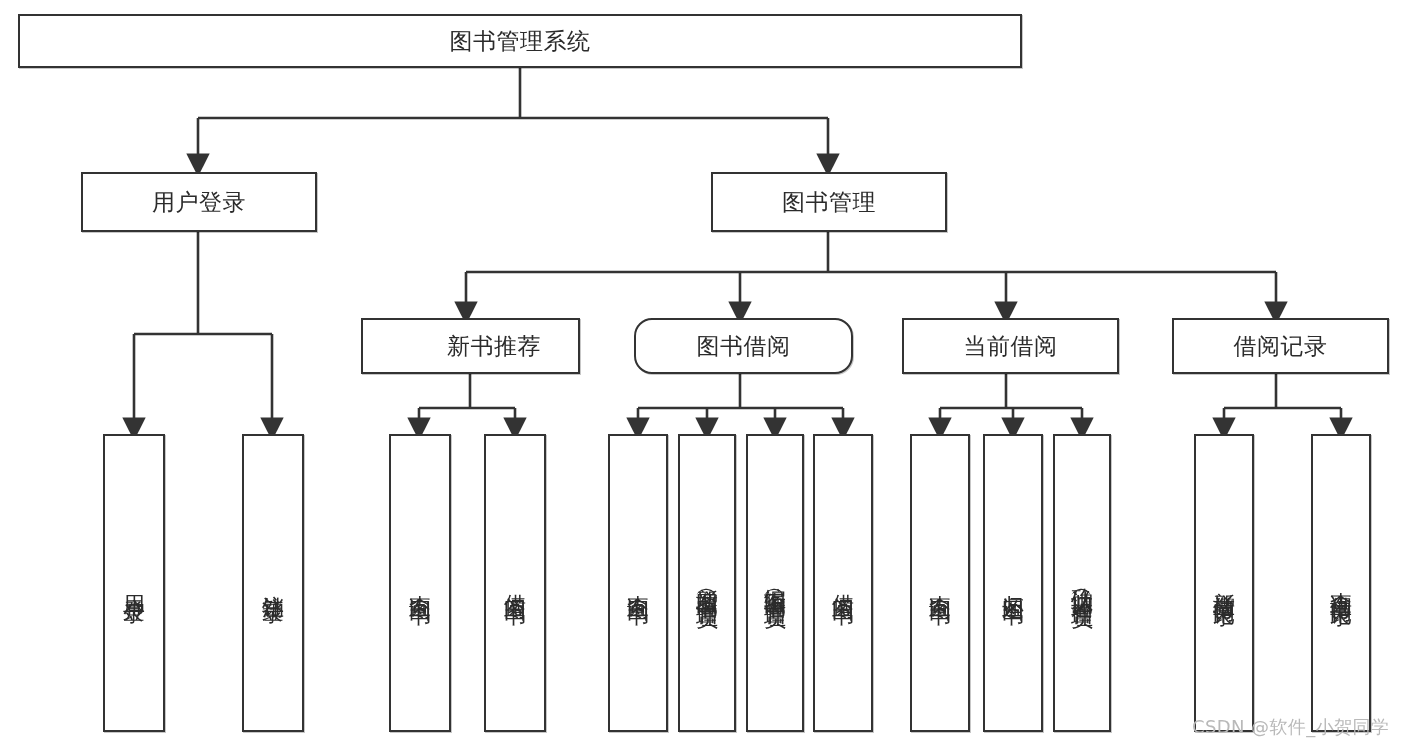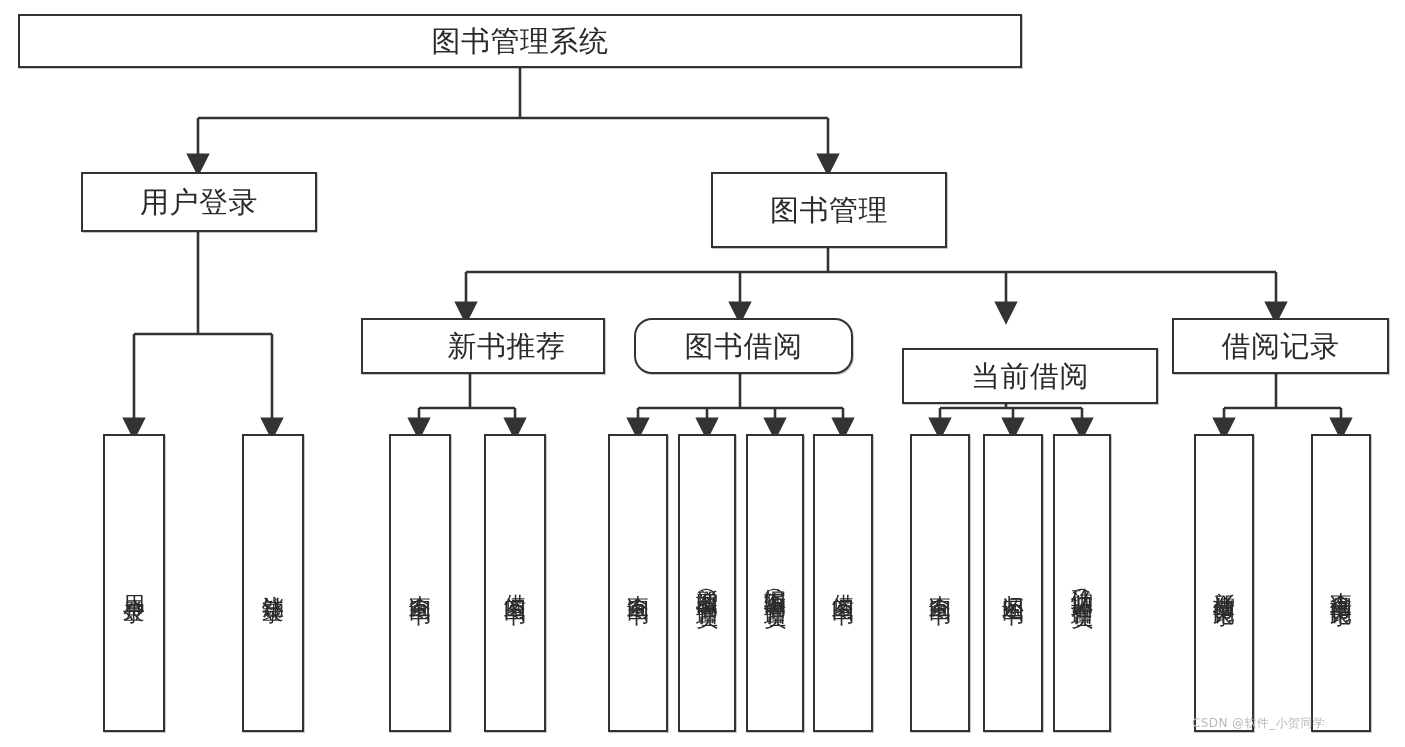--- a/index.html
+++ b/index.html
@@ -32,37 +32,37 @@
     box-sizing: border-box;
     border: 2.5px solid #333333;
     background: #ffffff;
     display: flex;
     align-items: center;
     justify-content: center;
     box-shadow: 1px 1px 0 rgba(0,0,0,0.22);
   }
   .node-label {
     color: #2b2b2b;
-    font-size: 29px;
+    font-size: 23px;
     line-height: 1.05;
     letter-spacing: 0.5px;
     white-space: nowrap;
   }
   .node.vertical .node-label {
     writing-mode: vertical-rl;
     text-orientation: upright;
     font-size: 22px;
     letter-spacing: 3px;
     line-height: 1;
     white-space: nowrap;
   }
   .watermark {
     position: absolute;
     color: #b9b9b9;
-    font-size: 12px;
+    font-size: 18px;
     letter-spacing: 0.4px;
     white-space: nowrap;
     user-select: none;
   }
 </style>
 </head>
 <body>
 
 <div id="diagram-root">
 
@@ -116,31 +116,31 @@
     </g>
   </svg>
 
   <div class="node" style="left:18px; top:14px; width:1004px; height:54px;">
     <span class="node-label">图书管理系统</span>
   </div>
 
   <div class="node" style="left:81px; top:172px; width:236px; height:60px;">
     <span class="node-label">用户登录</span>
   </div>
-  <div class="node" style="left:711px; top:172px; width:236px; height:76px;">
+  <div class="node" style="left:711px; top:172px; width:236px; height:60px;">
     <span class="node-label">图书管理</span>
   </div>
 
-  <div class="node" style="left:361px; top:318px; width:244px; height:56px;padding-left:47px;">
+  <div class="node" style="left:361px; top:318px; width:219px; height:56px;padding-left:47px;">
     <span class="node-label">新书推荐</span>
   </div>
   <div class="node" style="left:634px; top:318px; width:219px; height:56px;border-radius:18px;">
     <span class="node-label">图书借阅</span>
   </div>
-  <div class="node" style="left:902px; top:318px; width:256px; height:56px;margin-top:30px;">
+  <div class="node" style="left:902px; top:318px; width:217px; height:56px;">
     <span class="node-label">当前借阅</span>
   </div>
   <div class="node" style="left:1172px; top:318px; width:217px; height:56px;text-align:right;">
     <span class="node-label">借阅记录</span>
   </div>
 
   <div class="node vertical" style="left:103px; top:434px; width:62px; height:298px;">
     <span class="node-label">用户登录</span>
   </div>
   <div class="node vertical" style="left:242px; top:434px; width:62px; height:298px;">

